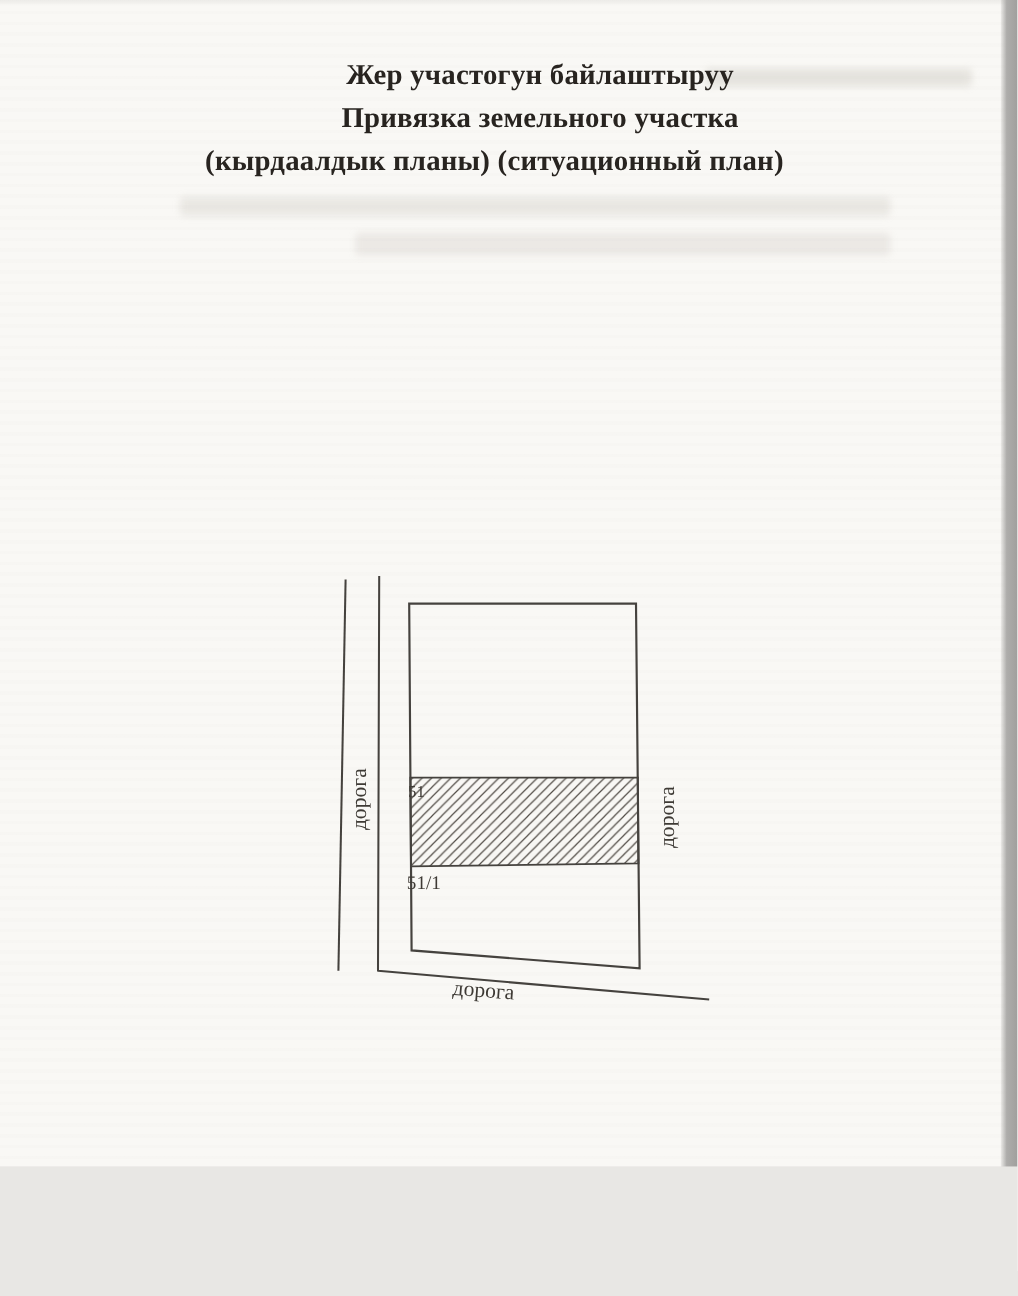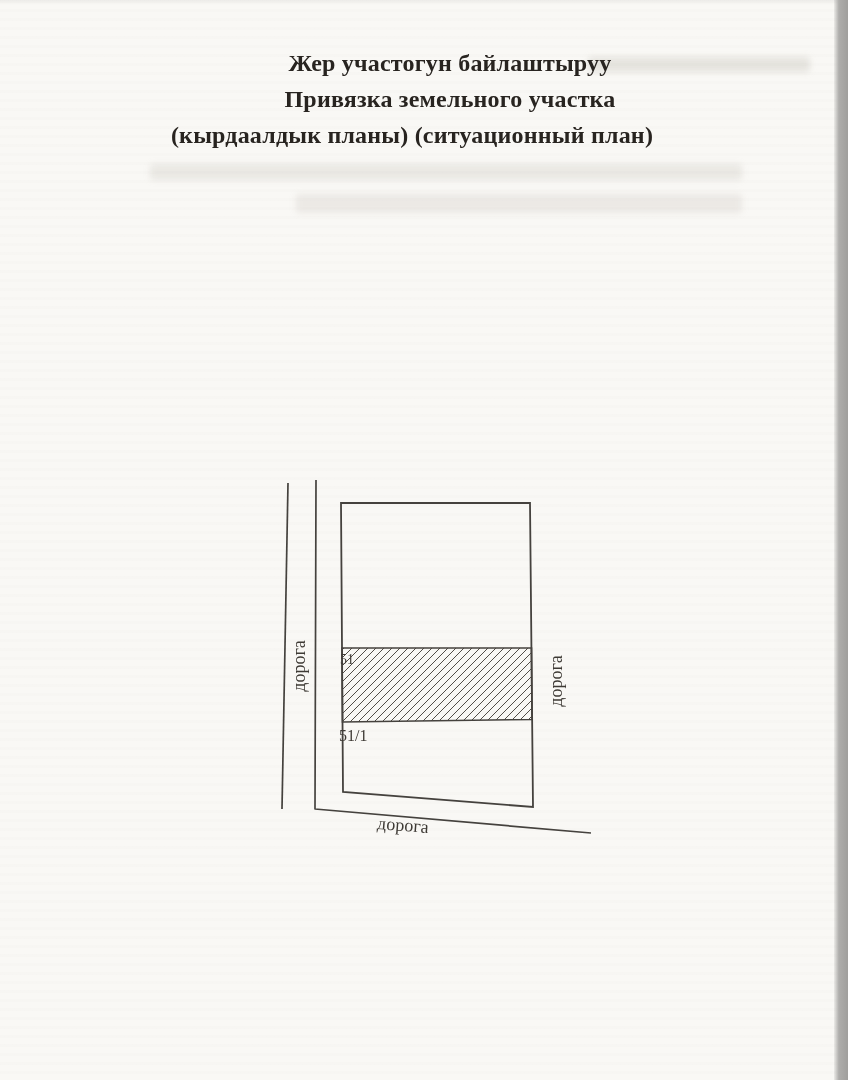--- a/index.html
+++ b/index.html
@@ -2,21 +2,21 @@
 <html><head>
 <meta charset="utf-8">
 <style>
   html,body{margin:0;padding:0;}
   body{
     width:848px;height:1080px;
     font-family:"Liberation Serif","DejaVu Serif",serif;
     background:#e8e7e4;
   }
   .page{
-    position:relative;width:848px;height:1080px;overflow:hidden;
+    position:relative;width:848px;height:972px;overflow:hidden;
     background:
       linear-gradient(180deg, rgba(0,0,0,0.045), rgba(0,0,0,0) 5px),
       repeating-linear-gradient(180deg, rgba(120,115,105,0.016) 0 3px, rgba(255,255,255,0) 3px 9px),
       #f9f8f5;
   }
   
   .scan-strip{
     position:absolute;top:0;right:0;width:14px;height:1080px;
     background:linear-gradient(90deg, rgba(0,0,0,0.05) 0, #aeadab 35%, #a09f9d 100%);
   }

